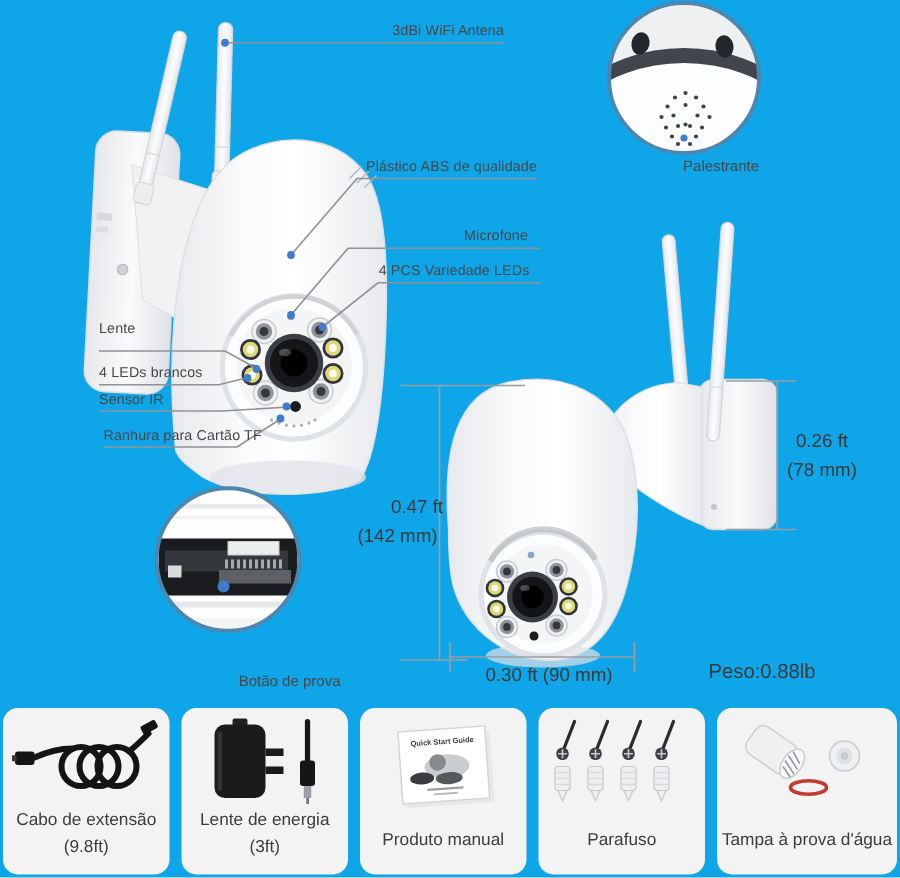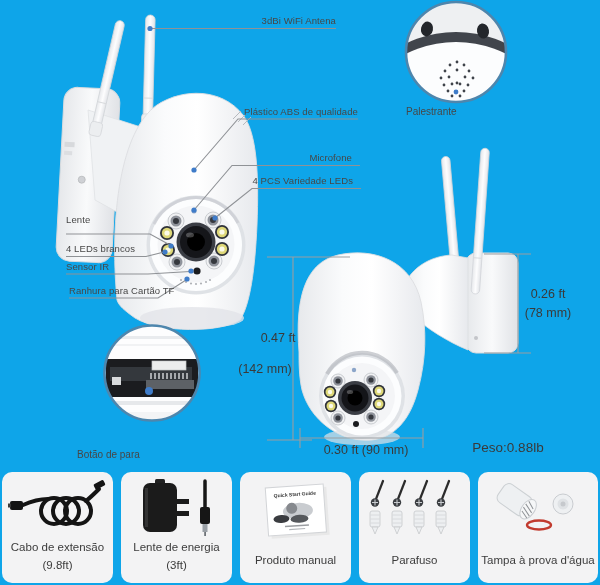--- a/index.html
+++ b/index.html
@@ -3,21 +3,21 @@
 <meta charset="utf-8">
 <style>
   html,body{margin:0;padding:0;background:#ffffff;}
   #stage{
     position:relative;width:600px;height:585px;background:#0ea5e9;overflow:hidden;
     font-family:"Liberation Sans",sans-serif;color:#454545;
   }
   #art{position:absolute;left:0;top:0;}
   .lbl{position:absolute;font-size:9.5px;color:#474747;white-space:nowrap;letter-spacing:.1px;}
   .lbl.r{text-align:right;}
-  .inset-cap{position:absolute;font-size:10px;color:#474747;text-align:left;white-space:nowrap;}
+  .inset-cap{position:absolute;font-size:10px;color:#474747;text-align:right;white-space:nowrap;}
   .dim{position:absolute;font-size:12.5px;color:#3a3a3a;text-align:center;white-space:nowrap;}
   .peso{position:absolute;font-size:13.5px;color:#3a3a3a;text-align:center;white-space:nowrap;}
   .boxes{position:absolute;left:2px;top:472px;width:596px;height:111px;display:flex;gap:8px;}
   .box{position:relative;background:#f3f3f4;border-radius:10px;flex:0 0 111px;height:111px;}
   .box.wide{flex:0 0 120px;}
   .box .icon{position:absolute;left:50%;top:6px;transform:translateX(-50%);}
   .cap{position:absolute;bottom:8px;left:0;width:100%;text-align:center;
        font-size:11.5px;color:#3c3c3c;line-height:1.55;}
   .cap.one{bottom:13px;}
   .cap .sub{display:block;}
@@ -305,24 +305,24 @@
   <div class="lbl r" style="left:186px;top:15px;width:150px;">3dBi WiFi Antena</div>
   <div class="lbl r" style="left:208px;top:106px;width:150px;">Plástico ABS de qualidade</div>
   <div class="lbl r" style="left:210px;top:152px;width:142px;">Microfone</div>
   <div class="lbl r" style="left:211px;top:175px;width:142px;">4 PCS Variedade LEDs</div>
   <div class="lbl" style="left:66px;top:214px;">Lente</div>
   <div class="lbl" style="left:66px;top:243px;">4 LEDs brancos</div>
   <div class="lbl" style="left:66px;top:261px;">Sensor IR</div>
   <div class="lbl" style="left:69px;top:285px;">Ranhura para Cartão TF</div>
 
   <div class="inset-cap" style="left:406px;top:106px;width:100px;">Palestrante</div>
-  <div class="inset-cap" style="left:77px;top:449px;width:150px;">Botão de para</div>
+  <div class="inset-cap" style="left:77px;top:449px;width:150px;">Botão de prova</div>
 
   <div class="dim" style="left:240px;top:331px;width:76px;">0.47 ft</div>
-  <div class="dim" style="left:227px;top:362px;width:76px;">(142 mm)</div>
+  <div class="dim" style="left:227px;top:350px;width:76px;">(142 mm)</div>
   <div class="dim" style="left:508px;top:287px;width:80px;">0.26 ft</div>
   <div class="dim" style="left:508px;top:306px;width:80px;">(78 mm)</div>
   <div class="dim" style="left:296px;top:443px;width:140px;">0.30 ft (90 mm)</div>
   <div class="peso" style="left:452px;top:440px;width:112px;">Peso:0.88lb</div>
 
   <div class="boxes">
 
     <div class="box">
       <span class="icon">
         <svg width="100" height="64" viewBox="0 0 100 64">

